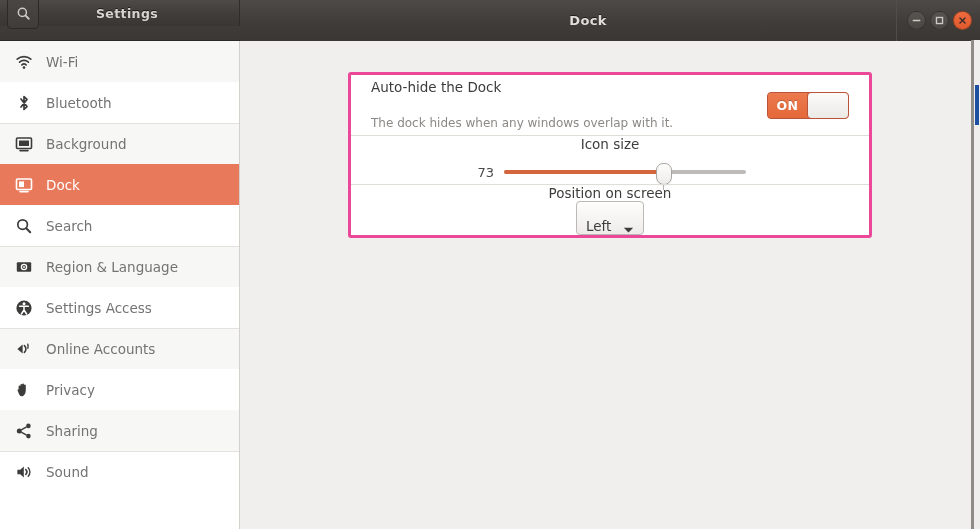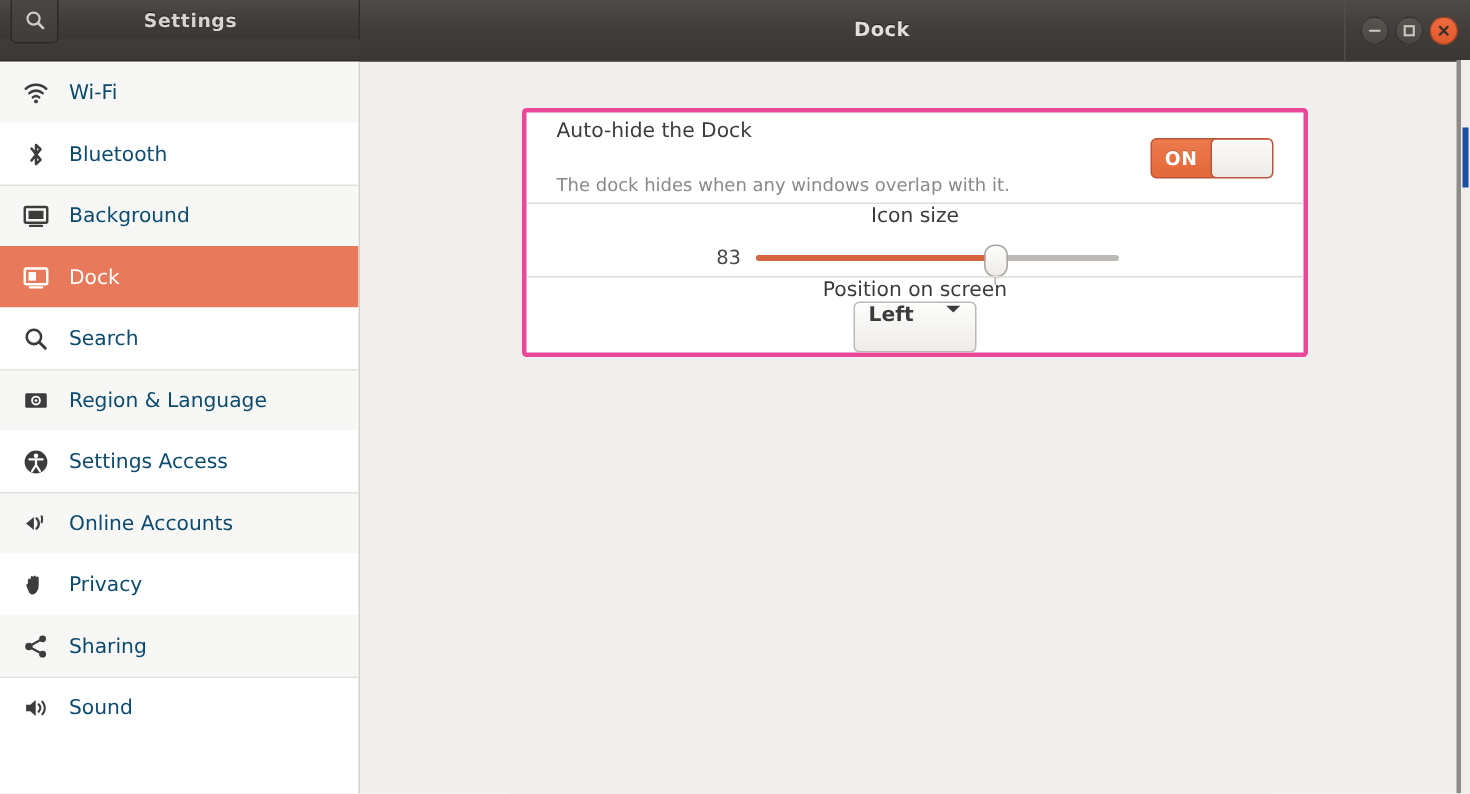--- a/index.html
+++ b/index.html
@@ -176,21 +176,21 @@
     height: 20px;
     margin-right: 12px;
     display: flex;
     align-items: center;
     justify-content: center;
     flex: 0 0 20px;
   }
   .side-icon svg { display: block; }
   .side-label {
     font-size: 13.5px;
-    color: #0c4a6e;
+    color: #737373;
   }
   .side-item.selected .side-label { color: #ffffff; }
 
   
   .content {
     position: absolute;
     left: 241px;
     top: 41px;
     width: 730px;
     height: 488px;
@@ -323,32 +323,31 @@
     left: 6px;
     top: 21px;
     width: 1px;
     height: 5px;
     background: #b5b1ad;
   }
 
   
   .dropdown {
     flex: 0 0 auto;
-    width: 82px;
+    width: 68px;
     height: 34px;
     border: 1px solid #bcb8b4;
     border-radius: 4px;
     background: linear-gradient(to bottom, #fdfdfc 0%, #eeecea 100%);
     display: flex;
-    align-items: flex-start;
+    align-items: flex-end;
     justify-content: space-between;
     padding: 0 9px;
     cursor: pointer;
     box-shadow: 0 1px 0 rgba(255,255,255,0.7) inset;
-    font-weight: bold;
   }
   .dropdown-label {
     font-size: 13.5px;
     color: #3c3c3b;
   }
   .dropdown-arrow svg { display: block; }
 
   .spacer { flex: 1; }
 </style>
 </head>
@@ -531,21 +530,21 @@
         <div class="toggle">
           <div class="toggle-on-label">ON</div>
           <div class="toggle-knob"></div>
         </div>
       </div>
 
       <div class="row">
         <div class="row-label">Icon size</div>
         <div class="spacer"></div>
         <div class="slider-wrap">
-          <div class="slider-value">83</div>
+          <div class="slider-value">73</div>
           <div class="slider">
             <div class="slider-track"></div>
             <div class="slider-fill" style="width: 159.72px;"></div>
             <div class="slider-handle" style="left: 151.72px;"></div>
           </div>
         </div>
       </div>
 
       <div class="row">
         <div class="row-label">Position on screen</div>

